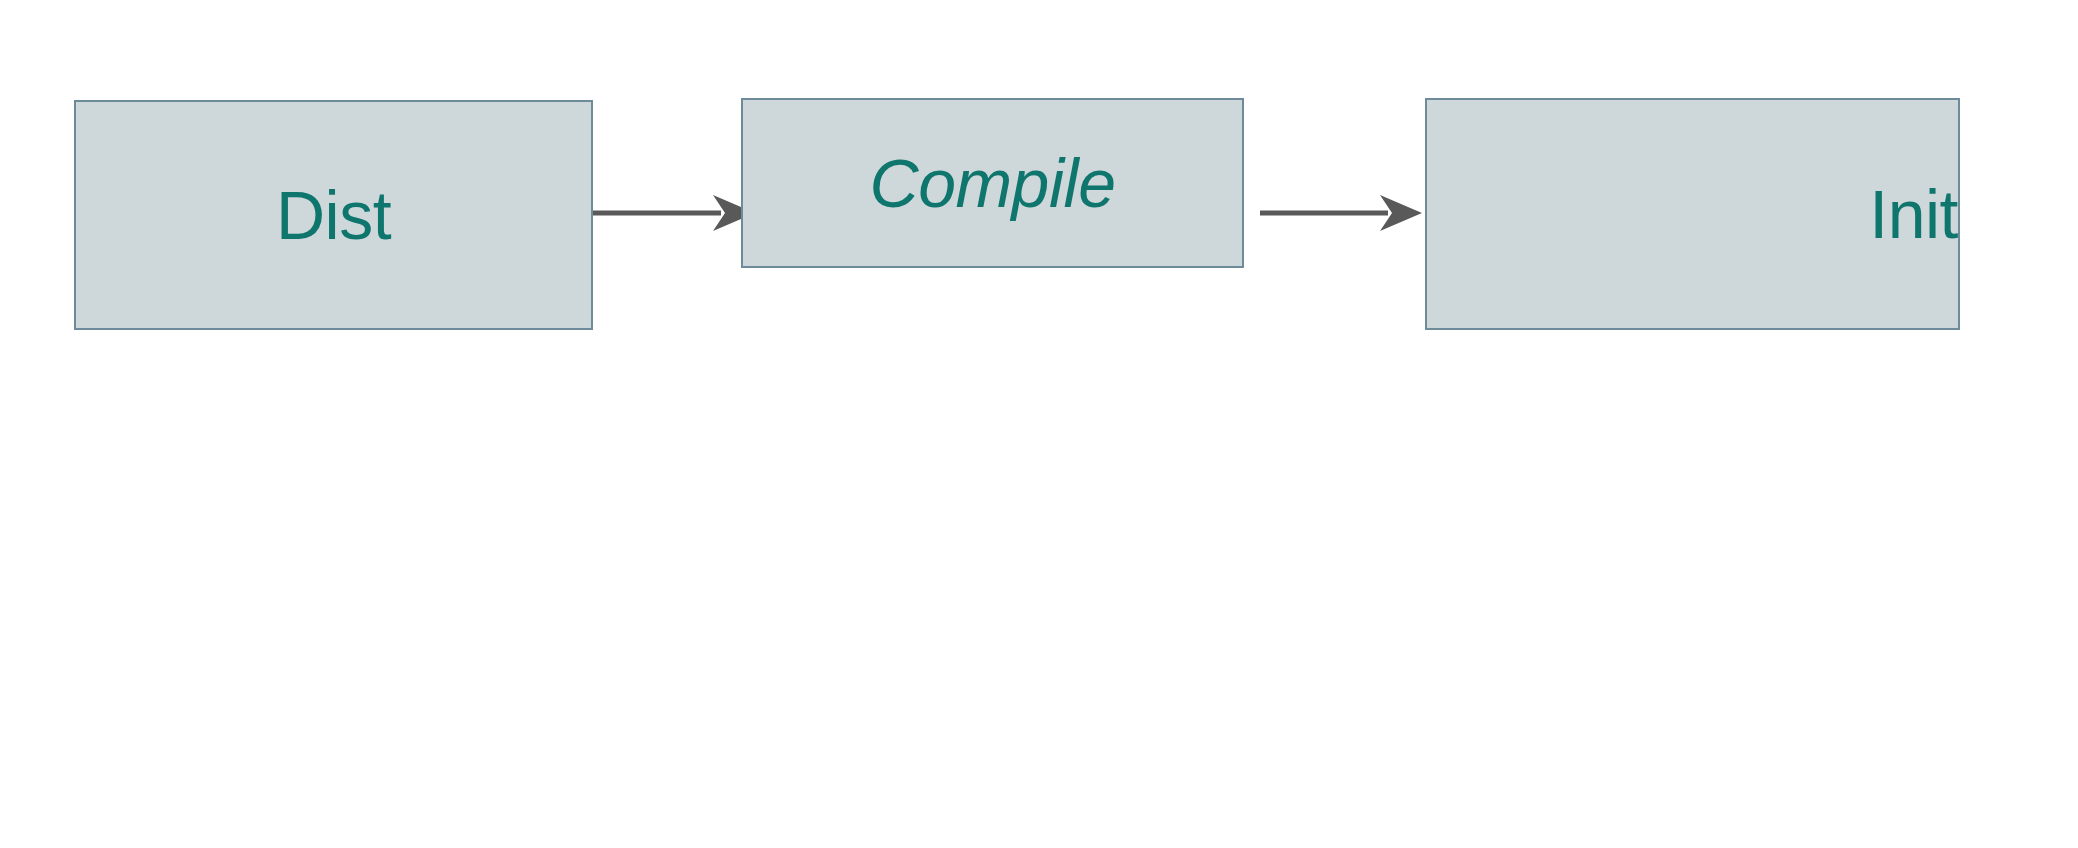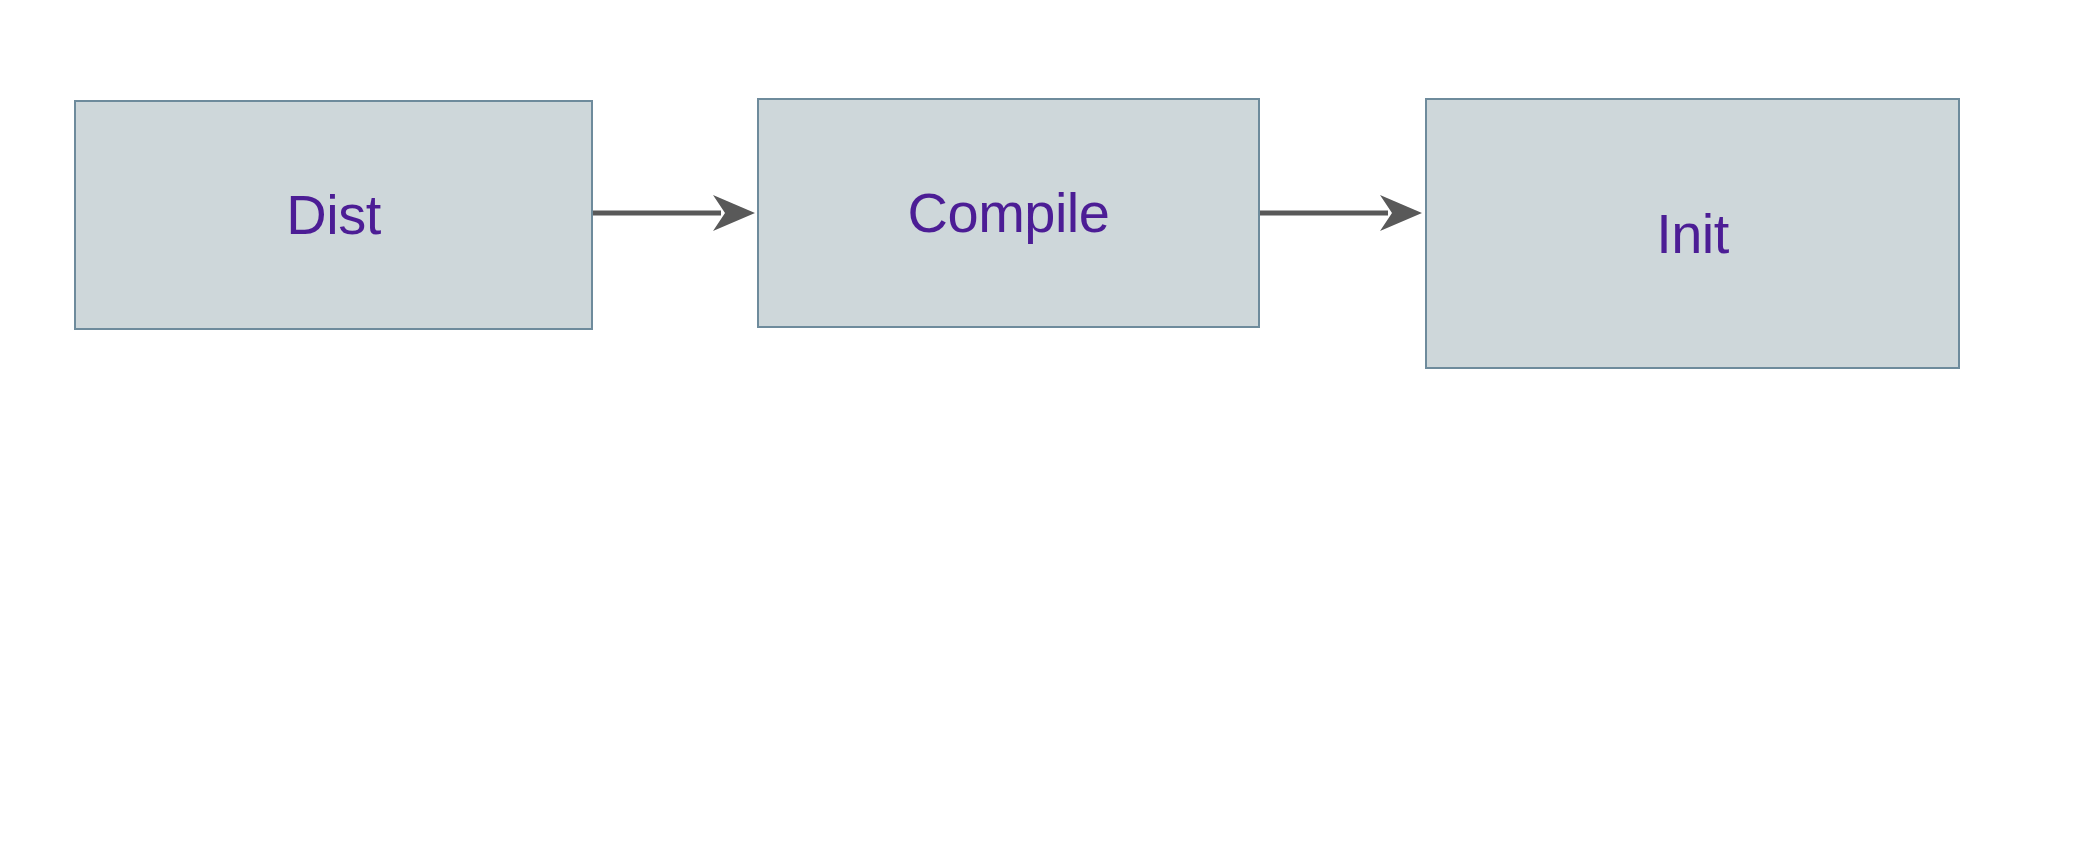--- a/index.html
+++ b/index.html
@@ -23,40 +23,40 @@
     position: absolute;
     box-sizing: border-box;
     background: #ced7da;
     border: 2px solid #6e8b9c;
     display: flex;
     align-items: center;
     justify-content: center;
   }
   .node-label {
     font-family: "Liberation Sans", sans-serif;
-    font-size: 56px;
+    font-size: 68px;
     font-weight: 400;
-    color: #4c1d95;
+    color: #0f766e;
     line-height: 1;
     letter-spacing: -0.5px;
     white-space: nowrap;
     user-select: none;
   }
   .edge {
     position: absolute;
     overflow: visible;
   }
   .edge svg {
     display: block;
     overflow: visible;
   }
   
   #node-dist    { left: 74px;   top: 100px; width: 519px; height: 230px; }
-  #node-compile { left: 757px;  top: 98px;  width: 503px; height: 230px; }
-  #node-init    { left: 1425px; top: 98px;  width: 535px; height: 271px; }
+  #node-compile { left: 741px;  top: 98px;  width: 503px; height: 170px; font-style: italic; }
+  #node-init    { left: 1425px; top: 98px;  width: 535px; height: 232px; justify-content: flex-end; }
   #node-clean   { left: 750px;  top: 508px; width: 510px; height: 235px; }
   
   #edge-dist-compile { left: 593px;  top: 190px; width: 168px; height: 46px; }
   #edge-compile-init { left: 1260px; top: 190px; width: 168px; height: 46px; }
 </style>
 </head>
 <body>
 
 <div id="canvas">
 

